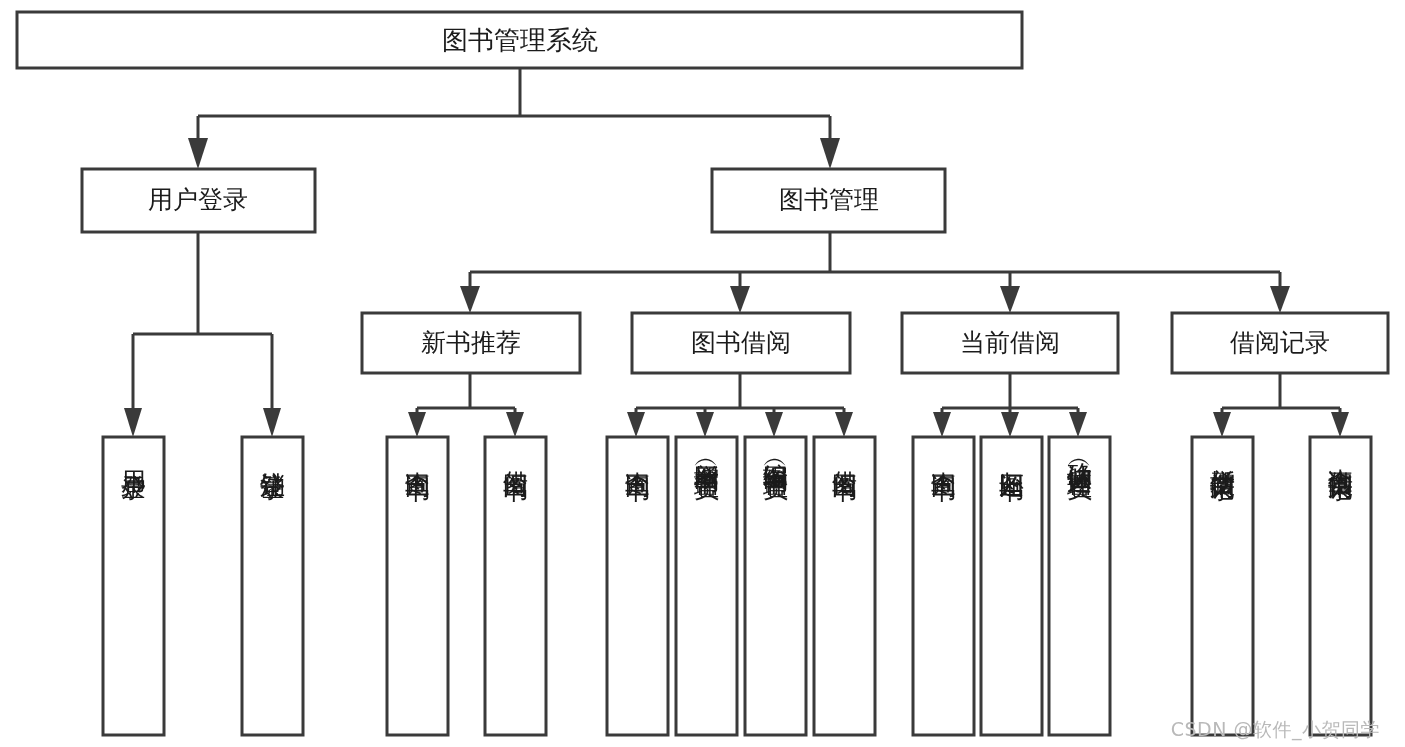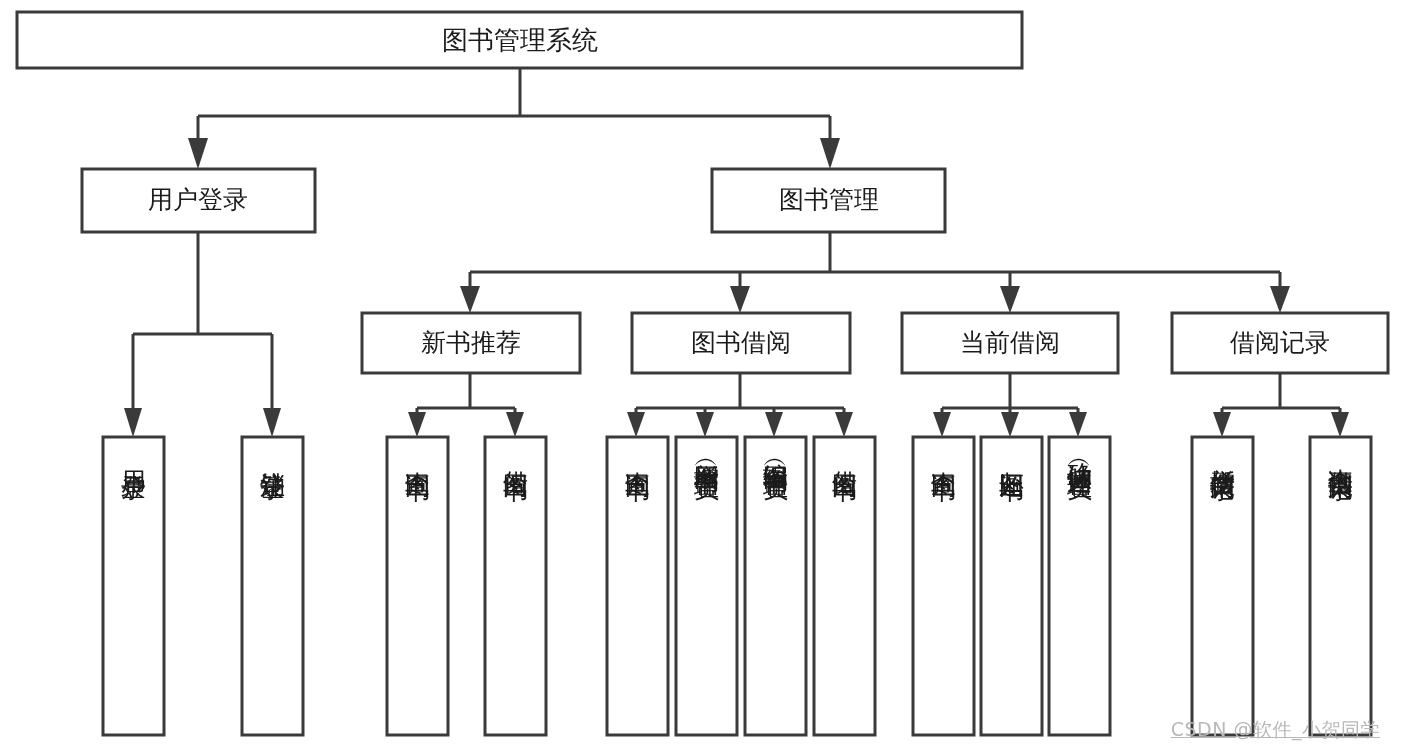--- a/index.html
+++ b/index.html
@@ -81,21 +81,20 @@
   }
   .watermark {
     position: absolute;
     right: 8px;
     bottom: 4px;
     font-family: "DejaVu Sans", "Liberation Sans", sans-serif;
     font-size: 19px;
     color: #b9b9b9;
     white-space: nowrap;
     letter-spacing: 0.5px;
-    text-decoration: underline;
   }
 </style>
 </head>
 <body>
 
 <div id="diagram-root">
 
   <svg class="diagram" viewBox="0 0 1405 747" xmlns="http://www.w3.org/2000/svg">
 
     <g>

